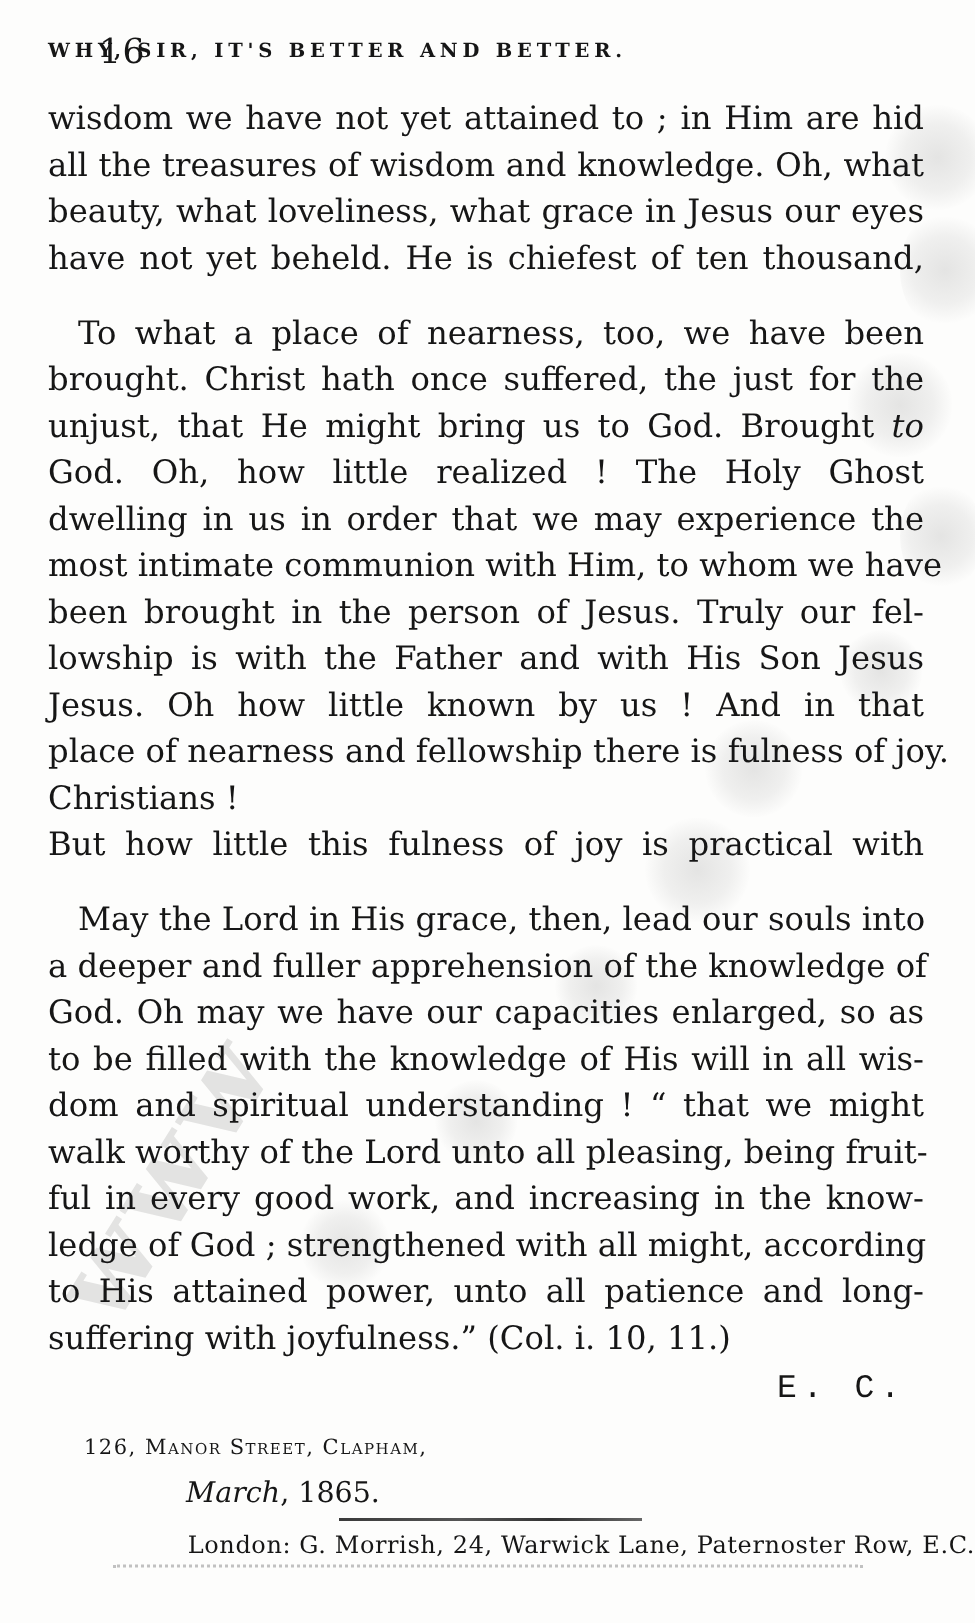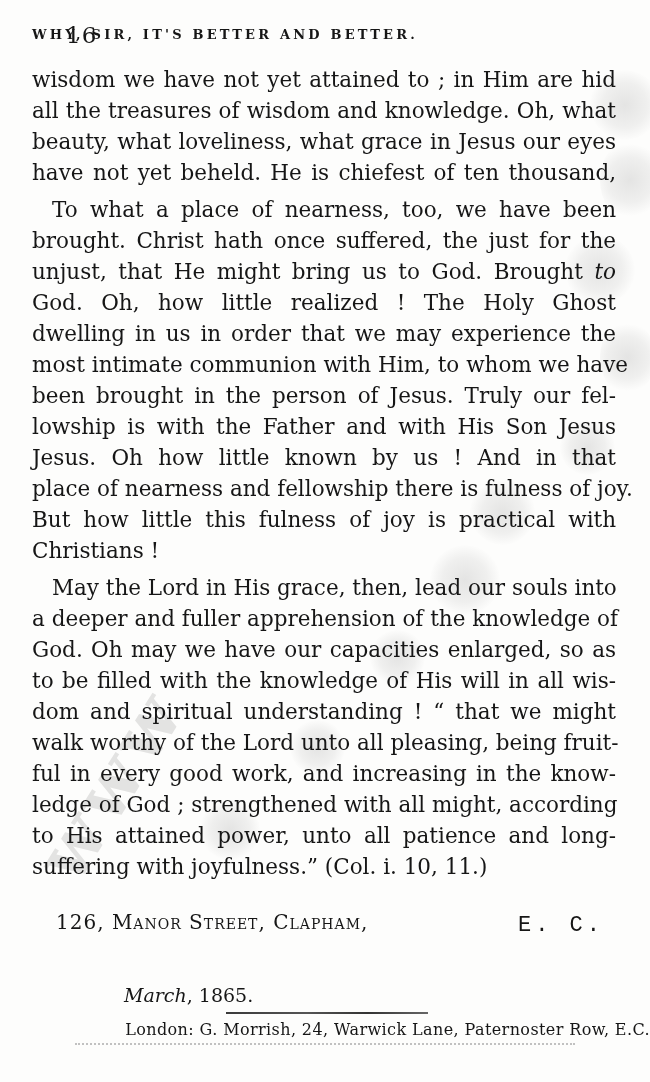--- a/index.html
+++ b/index.html
@@ -21,31 +21,31 @@
     display: block; text-align: left; padding-top: 5px;
     font-size: 13px; font-weight: bold; letter-spacing: 3.2px;
     white-space: nowrap;
   }
 
   
   .body-text {
     position: absolute; top: 64px; left: 32px; width: 584px;
     font-size: 21.5px; line-height: 31px;
   }
-  .paragraph + .paragraph { margin-top: 6px; }
+  .paragraph + .paragraph { margin-top: 19px; }
   .line { text-align: justify; text-align-last: justify; white-space: nowrap; }
   .line.last { text-align-last: left; }
   .line.indent { text-indent: 20px; }
   .italic { font-style: italic; }
 
   
   .signature { position: absolute; top: 913px; right: 46px; font-size: 22px; letter-spacing: 4px; font-family: Liberation Mono, monospace; }
   .address-line1 {
-    position: absolute; top: 910px; left: 56px;
-    font-size: 20px; font-variant: small-caps; letter-spacing: 1px;
+    position: absolute; top: 957px; left: 56px;
+    font-size: 14px; font-variant: small-caps; letter-spacing: 1px;
   }
   .address-line2 { position: absolute; top: 984px; left: 124px; font-size: 19px; }
 
   
   .footer-rule {
     position: absolute; top: 1012px; left: 226px; width: 202px; height: 2px;
     background: linear-gradient(90deg, #3a3a3a 0%, #555 40%, #333 70%, #666 100%);
   }
   .imprint {
     position: absolute; top: 1020px; left: 0; width: 100%;
@@ -114,22 +114,22 @@
         <div class="line indent"><span>To what a place of nearness, too, we have been</span></div>
         <div class="line"><span>brought. Christ hath once suffered, the just for the</span></div>
         <div class="line"><span>unjust, that He might bring us to God. Brought </span><span class="italic">to</span></div>
         <div class="line"><span>God. Oh, how little realized ! The Holy Ghost</span></div>
         <div class="line"><span>dwelling in us in order that we may experience the</span></div>
         <div class="line"><span>most intimate communion with Him, to whom we have</span></div>
         <div class="line"><span>been brought in the person of Jesus. Truly our fel-</span></div>
         <div class="line"><span>lowship is with the Father and with His Son Jesus</span></div>
         <div class="line"><span>Jesus. Oh how little known by us ! And in that</span></div>
         <div class="line"><span>place of nearness and fellowship there is fulness of joy.</span></div>
+        <div class="line last"><span>Christians !</span></div>
         <div class="line"><span>But how little this fulness of joy is practical with</span></div>
-        <div class="line last"><span>Christians !</span></div>
       </div>
       <div class="paragraph">
         <div class="line indent"><span>May the Lord in His grace, then, lead our souls into</span></div>
         <div class="line"><span>a deeper and fuller apprehension of the knowledge of</span></div>
         <div class="line"><span>God. Oh may we have our capacities enlarged, so as</span></div>
         <div class="line"><span>to be filled with the knowledge of His will in all wis-</span></div>
         <div class="line"><span>dom and spiritual understanding ! “ that we might</span></div>
         <div class="line"><span>walk worthy of the Lord unto all pleasing, being fruit-</span></div>
         <div class="line"><span>ful in every good work, and increasing in the know-</span></div>
         <div class="line"><span>ledge of God ; strengthened with all might, according</span></div>

